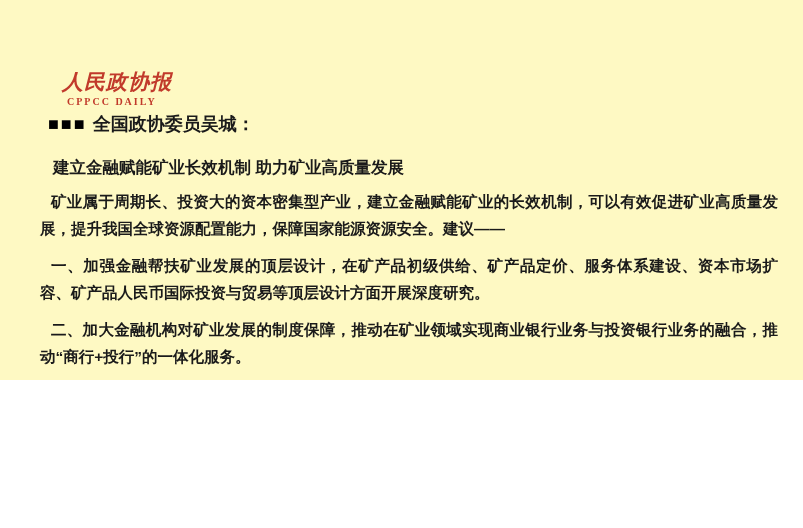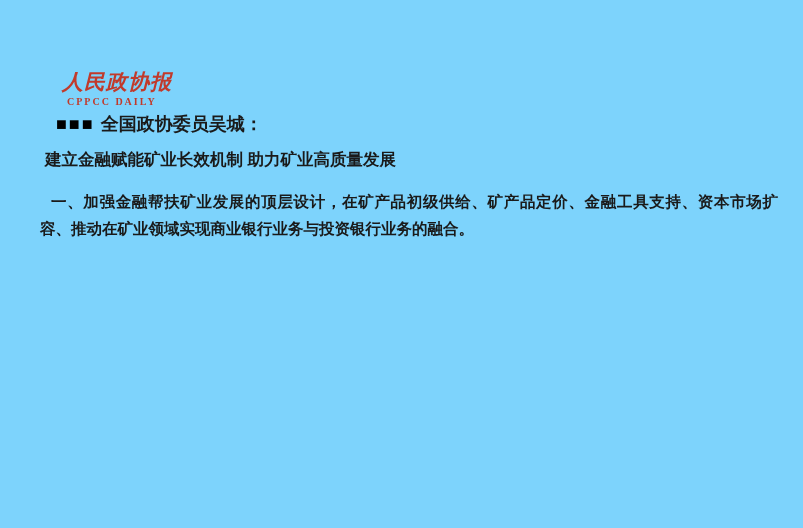--- a/index.html
+++ b/index.html
@@ -7,22 +7,22 @@
     --ink: #1a1a1a;
   }
   html, body {
     margin: 0;
     padding: 0;
     background: #ffffff;
   }
   .page {
     position: relative;
     width: 803px;
-    height: 528px;
-    background: #7dd3fc;
+    height: 380px;
+    background: #fef9c3;
     overflow: hidden;
     font-family: "Liberation Sans", "DejaVu Sans", sans-serif;
     color: var(--ink);
   }
   .logo {
     position: absolute;
     left: 62px;
     top: 70px;
   }
   .logo-cn {
@@ -39,37 +39,37 @@
     font-family: "Liberation Serif", "DejaVu Serif", serif;
     font-weight: bold;
     color: var(--red);
     font-size: 10px;
     letter-spacing: 2px;
     margin: 2px 0 12px 5px;
     white-space: nowrap;
   }
   .byline {
     position: absolute;
-    left: 56px;
+    left: 48px;
     top: 113px;
     font-size: 18px;
     font-weight: bold;
     line-height: 22px;
     white-space: nowrap;
   }
   .byline .squares {
     letter-spacing: 2px;
     margin-right: 6px;
     color: #000000;
   }
   .title {
     position: absolute;
     left: 45px;
     top: 148px;
-    margin: 0;
+    margin: 8px;
     font-size: 16.5px;
     font-weight: bold;
     line-height: 22px;
     white-space: nowrap;
   }
   .content {
     position: absolute;
     left: 40px;
     top: 188px;
     width: 738px;
@@ -93,16 +93,18 @@
     <div class="logo-en">CPPCC DAILY</div>
   </div>
 
   <div class="byline">
     <span class="squares">■■■</span><span>全国政协委员吴城：</span>
   </div>
 
   <h1 class="title">建立金融赋能矿业长效机制 助力矿业高质量发展</h1>
 
   <div class="content">
-    <p>一、加强金融帮扶矿业发展的顶层设计，在矿产品初级供给、矿产品定价、金融工具支持、资本市场扩容、推动在矿业领域实现商业银行业务与投资银行业务的融合。</p>
+    <p>矿业属于周期长、投资大的资本密集型产业，建立金融赋能矿业的长效机制，可以有效促进矿业高质量发展，提升我国全球资源配置能力，保障国家能源资源安全。建议——</p>
+    <p>一、加强金融帮扶矿业发展的顶层设计，在矿产品初级供给、矿产品定价、服务体系建设、资本市场扩容、矿产品人民币国际投资与贸易等顶层设计方面开展深度研究。</p>
+    <p>二、加大金融机构对矿业发展的制度保障，推动在矿业领域实现商业银行业务与投资银行业务的融合，推动“商行+投行”的一体化服务。</p>
   </div>
 
 </div>
 
 </body></html>

